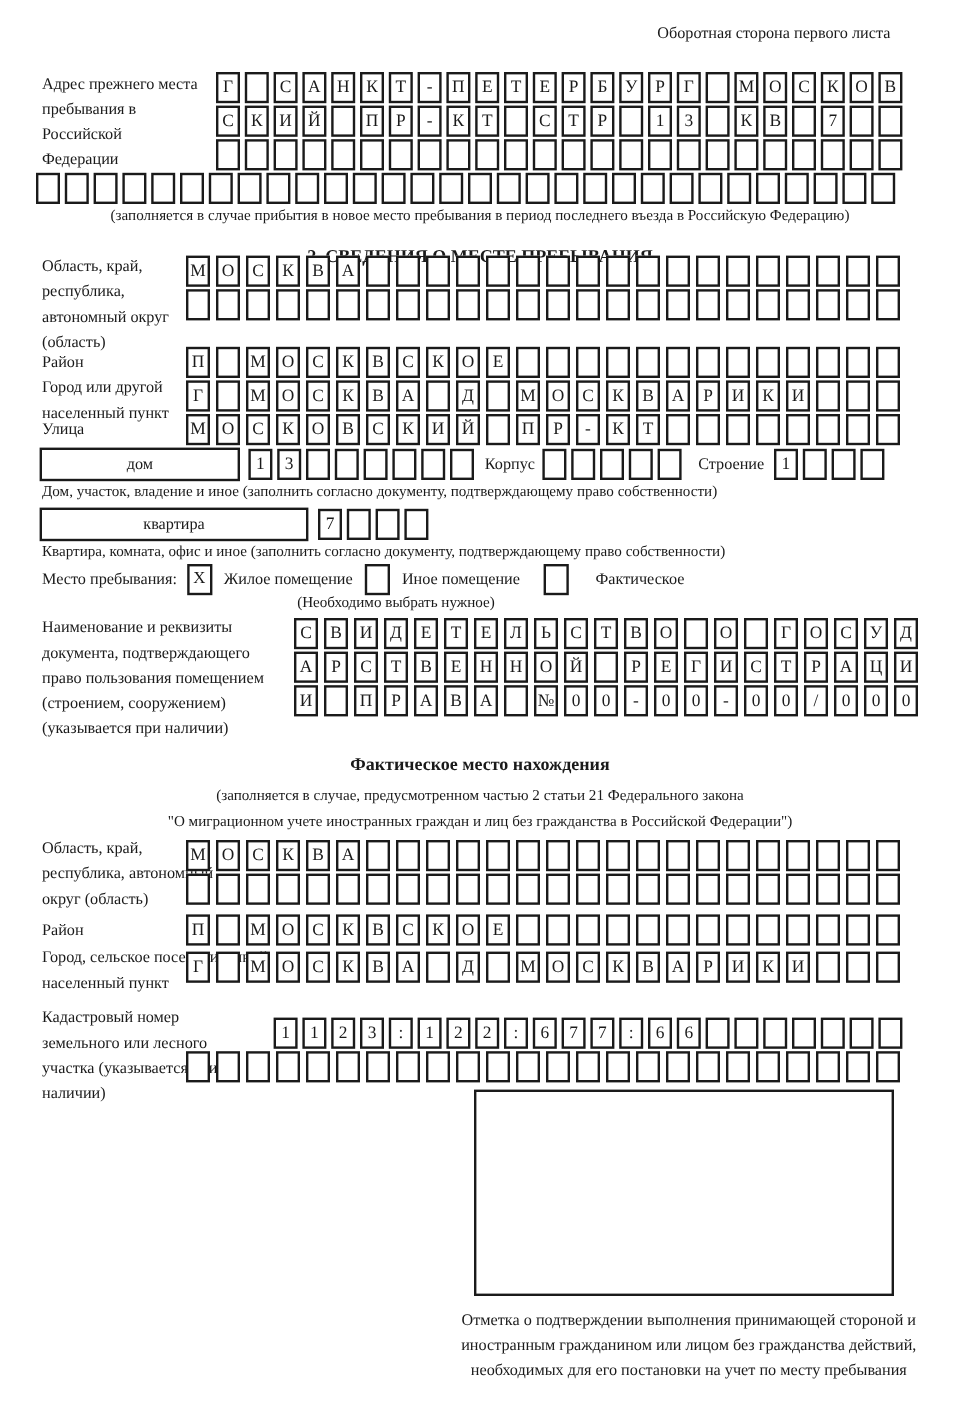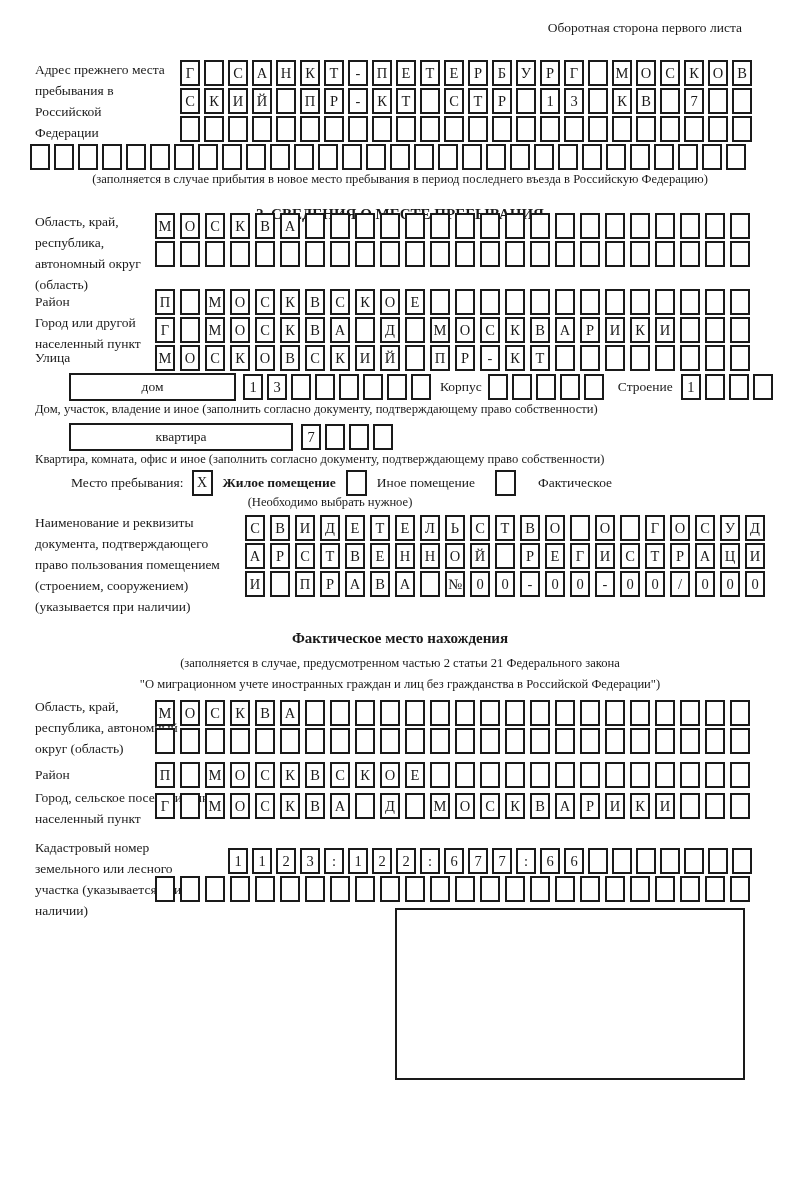--- a/index.html
+++ b/index.html
@@ -10,21 +10,21 @@
   .note{font-size:12.6px;}
   .title{font-size:15px;font-weight:bold;text-align:center;width:800px;}
   .center{text-align:center;}
   .boxrow{display:flex;gap:5px;}
   .boxrow.tight{gap:4px;}
   .cell{flex:none;width:20px;height:26px;border:2px solid #1a1a1a;box-sizing:border-box;
         display:flex;align-items:center;justify-content:center;
         font-size:14.5px;background:#fff;}
   .widebox{border:2px solid #1a1a1a;height:28px;box-sizing:border-box;background:#fff;
         display:flex;align-items:center;justify-content:center;font-size:13.5px;flex:none;}
-  .inlinerow{display:flex;align-items:center;margin-left:36px;}
+  .inlinerow{display:flex;align-items:center;}
   .chk{flex:none;width:21px;height:26px;border:2px solid #1a1a1a;box-sizing:border-box;
         display:flex;align-items:center;justify-content:center;font-size:14px;background:#fff;}
   .stampbox{border:2px solid #1a1a1a;box-sizing:border-box;background:#fff;}
 </style>
 </head>
 <body>
 
 <div id="page">
 
   <div class="abs lbl" style="top:60px;left:35px;width:132px;">Адрес прежнего места пребывания в Российской Федерации</div>
@@ -319,21 +319,21 @@
         <span class="cell"></span>
         <span class="cell"></span>
         <span class="cell"></span>
       </div>
   </div>
   <div class="abs note" style="top:452px;left:35px;">Квартира, комната, офис и иное (заполнить согласно документу, подтверждающему право собственности)</div>
 
   <div class="abs inlinerow" style="top:470px;left:35px;">
     <span class="lbl">Место пребывания:</span>
     <span class="chk" style="margin-left:8px;">X</span>
-    <span class="lbl" style="margin:0 10px;font-weight:bold;">Жилое помещение</span>
+    <span class="lbl" style="margin:0 10px;">Жилое помещение</span>
     <span class="chk"></span>
     <span class="lbl" style="margin:0 20px 0 10px;">Иное помещение</span>
     <span class="chk"></span>
     <span class="lbl" style="margin-left:22px;">Фактическое</span>
   </div>
   <div class="abs note center" style="top:495px;left:0;width:660px;">(Необходимо выбрать нужное)</div>
 
   <div class="abs lbl" style="top:513px;left:35px;width:205px;">Наименование и реквизиты документа, подтверждающего право пользования помещением (строением, сооружением) (указывается при наличии)</div>
   <div class="abs boxrow" style="top:515px;left:245px;">
       <span class="cell">С</span>
@@ -565,14 +565,15 @@
       <span class="cell"></span>
       <span class="cell"></span>
       <span class="cell"></span>
       <span class="cell"></span>
       <span class="cell"></span>
       <span class="cell"></span>
       <span class="cell"></span>
     </div>
 
   <div class="abs stampbox" style="top:908px;left:395px;width:350px;height:172px;"></div>
+  <div class="abs lbl center" style="top:1090px;left:360px;width:428px;">Отметка о подтверждении выполнения принимающей стороной и иностранным гражданином или лицом без гражданства действий, необходимых для его постановки на учет по месту пребывания</div>
 
 </div>
 
 </body></html>

